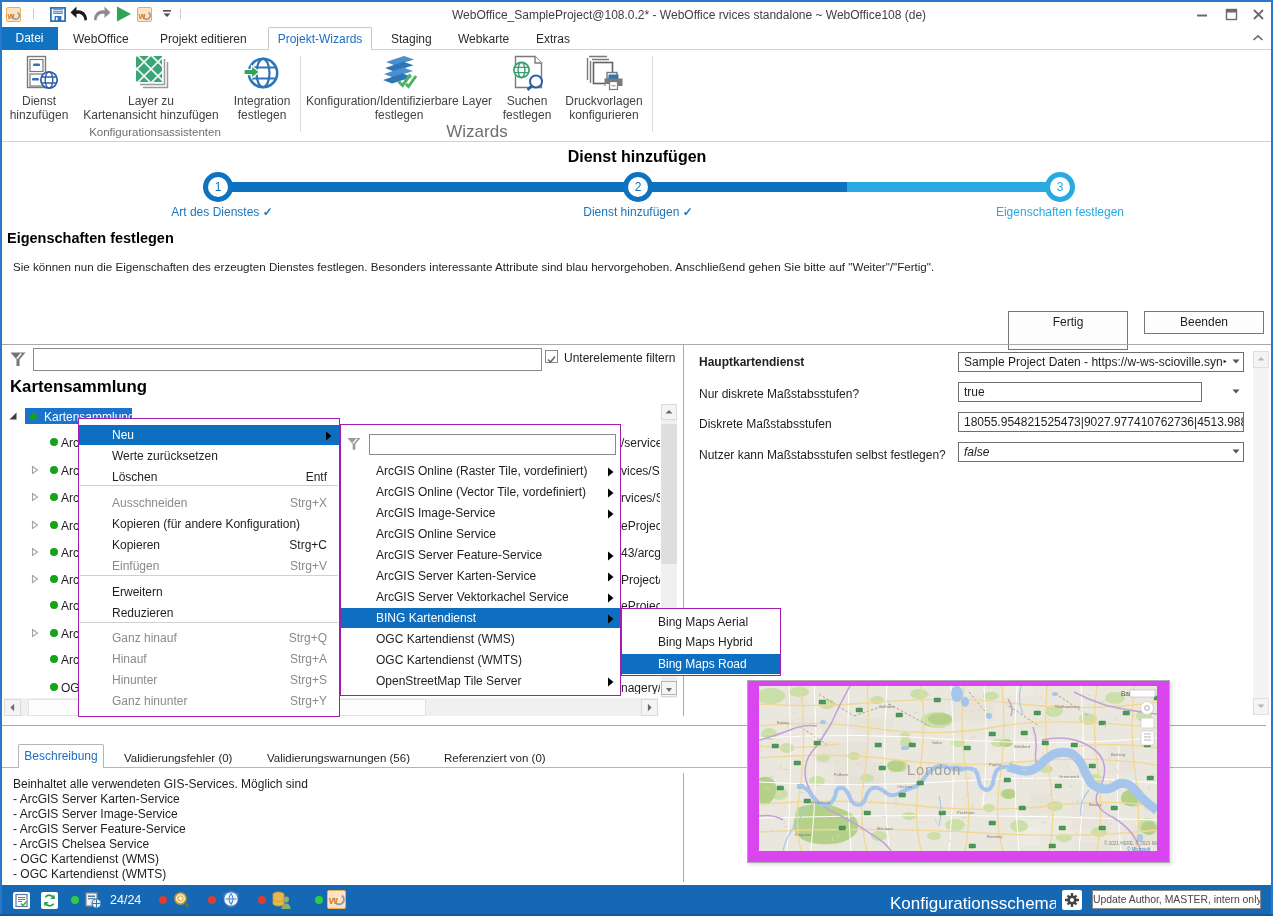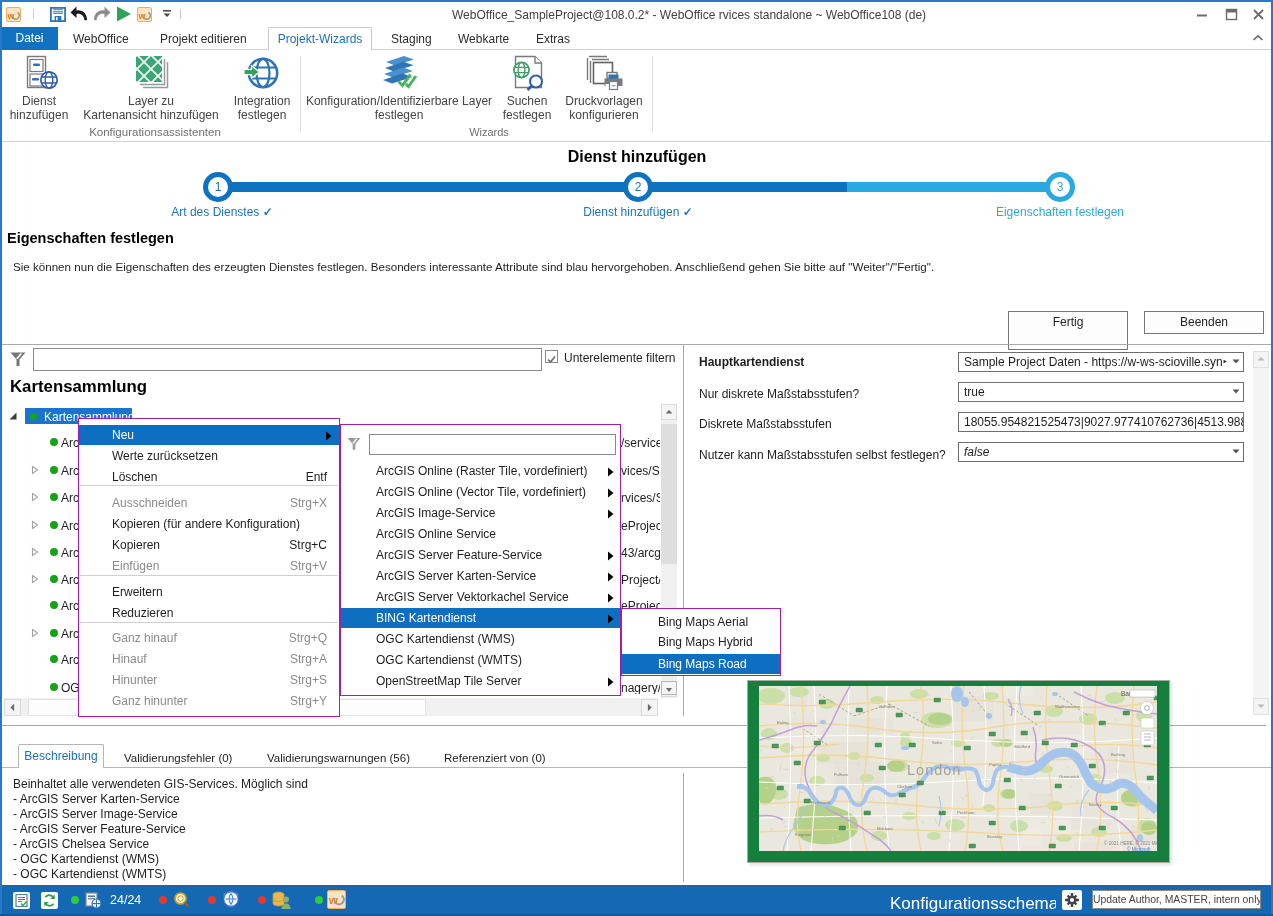--- a/index.html
+++ b/index.html
@@ -76,21 +76,21 @@
 <div class="tx" style="left:458px;top:32px;color:#2b2b2b">Webkarte</div>
 <div class="tx" style="left:536px;top:32px;color:#2b2b2b">Extras</div>
 <svg class="a" style="left:1251px;top:33px" width="14" height="10" viewBox="0 0 14 10">
     <path d="M2.5 7 L7 2.8 L11.5 7" fill="none" stroke="#6b6b6b" stroke-width="1.6"></path>
   </svg>
 
 <div class="hl" style="left:0;top:141px;width:1273px;background:#d2d2d2"></div>
 <div class="vl" style="left:300px;top:56px;height:76px;background:#dcdcdc"></div>
 <div class="vl" style="left:652px;top:56px;height:76px;background:#dcdcdc"></div>
 <div class="tx" style="left:155px;top:125px;transform:translateX(-50%);color:#6f6f6f;font-size:11.5px">Konfigurationsassistenten</div>
-<div class="tx" style="left:489px;top:125px;transform:translateX(-50%);color:#6f6f6f;font-size:11px">Wizards</div>
+<div class="tx" style="left:477px;top:125px;transform:translateX(-50%);color:#6f6f6f;font-size:17px">Wizards</div>
 
 <svg class="a" style="left:22px;top:55px" width="38" height="36" viewBox="0 0 38 36">
   <rect x="5.5" y="1.5" width="18" height="31" fill="#fff" stroke="#7a7a7a" stroke-width="1.4"></rect>
   <rect x="8" y="4.5" width="13" height="12" fill="#fff" stroke="#7a7a7a" stroke-width="1.2"></rect>
   <rect x="8" y="19" width="13" height="12" fill="#fff" stroke="#7a7a7a" stroke-width="1.2"></rect>
   <rect x="11" y="8.5" width="7" height="2.6" rx="1.2" fill="#2e75b6"></rect>
   <rect x="10" y="23" width="7" height="2.6" rx="1.2" fill="#2e75b6"></rect>
   <circle cx="27" cy="25" r="8.2" fill="#fff" stroke="#2e5ea8" stroke-width="1.7"></circle>
   <ellipse cx="27" cy="25" rx="3.8" ry="8.2" fill="none" stroke="#2e5ea8" stroke-width="1.4"></ellipse>
   <path d="M19 22 H35 M19 28 H35" stroke="#2e5ea8" stroke-width="1.4"></path>
@@ -285,21 +285,21 @@
 
 <div class="vl" style="left:683px;top:345px;height:371px;background:#a9a9a9"></div>
 
 <div class="tx" style="left:699px;top:355px;font-weight:bold">Hauptkartendienst</div>
 <div class="fieldb" style="left:958px;top:352px;width:286px;height:20px;line-height:18px;padding-left:5px">Sample Project Daten - https://w-ws-scioville.syn‣</div>
 <svg class="a" style="left:1231px;top:358px" width="10" height="8" viewBox="0 0 10 8">
     <path d="M1.5 1.5 L5 5.5 L8.5 1.5 Z" fill="#555"></path>
   </svg>
 
 <div class="tx" style="left:699px;top:387px">Nur diskrete Maßstabsstufen?</div>
-<div class="fieldb" style="left:958px;top:382px;width:286px;height:20px;line-height:18px;padding-left:5px">true</div>
+<div class="fieldb" style="left:958px;top:382px;width:244px;height:20px;line-height:18px;padding-left:5px">true</div>
 <svg class="a" style="left:1231px;top:388px" width="10" height="8" viewBox="0 0 10 8">
     <path d="M1.5 1.5 L5 5.5 L8.5 1.5 Z" fill="#555"></path>
   </svg>
 
 <div class="tx" style="left:699px;top:417px">Diskrete Maßstabsstufen</div>
 <div class="fieldb" style="left:958px;top:412px;width:286px;height:20px;line-height:18px;padding-left:5px">18055.954821525473|9027.977410762736|4513.98870532</div>
 
 <div class="tx" style="left:699px;top:448px">Nutzer kann Maßstabsstufen selbst festlegen?</div>
 <div class="fieldb" style="left:958px;top:442px;width:286px;height:20px;line-height:18px;padding-left:5px;font-style:italic">false</div>
 <svg class="a" style="left:1231px;top:448px" width="10" height="8" viewBox="0 0 10 8">
@@ -481,21 +481,21 @@
   <div class="a" style="left:0;top:45px;width:158px;height:20px;background:#0e6fc1"></div>
   <div class="mi" style="left:36px;top:48px;color:#fff">Bing Maps Road</div>
 </div>
 
 <div class="a" style="left:661px;top:681px;width:16px;height:14px;background:#f4f4f4;border:1px solid #b5b5b5">
   <svg width="14" height="12" viewBox="0 0 14 12">
       <path d="M4 4 L7 8 L10 4 Z" fill="#6b6b6b"></path>
     </svg>
 </div>
 
-<div class="a" style="left:747px;top:680px;width:423px;height:183px;background:#15803d;border:1px solid #ababab;box-shadow:2px 2px 3px rgba(0,0,0,0.12);z-index:35">
+<div class="a" style="left:747px;top:680px;width:423px;height:183px;background:#d946ef;border:1px solid #ababab;box-shadow:2px 2px 3px rgba(0,0,0,0.12);z-index:35">
 <svg class="a" style="left:11px;top:5px" width="398" height="165" viewBox="0 0 398 165">
       <rect width="398" height="165" fill="#eae7de"></rect>
       <g>
         <rect x="246" y="-4" width="28" height="14" fill="#f0ede5" opacity="0.5"></rect>
         <rect x="261" y="142" width="21" height="18" fill="#f0ede5" opacity="0.5"></rect>
         <rect x="27" y="31" width="40" height="20" fill="#e6e2d7" opacity="0.5"></rect>
         <rect x="78" y="91" width="48" height="10" fill="#e4e0d4" opacity="0.5"></rect>
         <rect x="269" y="49" width="24" height="27" fill="#efece3" opacity="0.5"></rect>
         <rect x="31" y="56" width="31" height="16" fill="#efece3" opacity="0.5"></rect>
         <rect x="313" y="115" width="38" height="28" fill="#e6e2d7" opacity="0.5"></rect>

